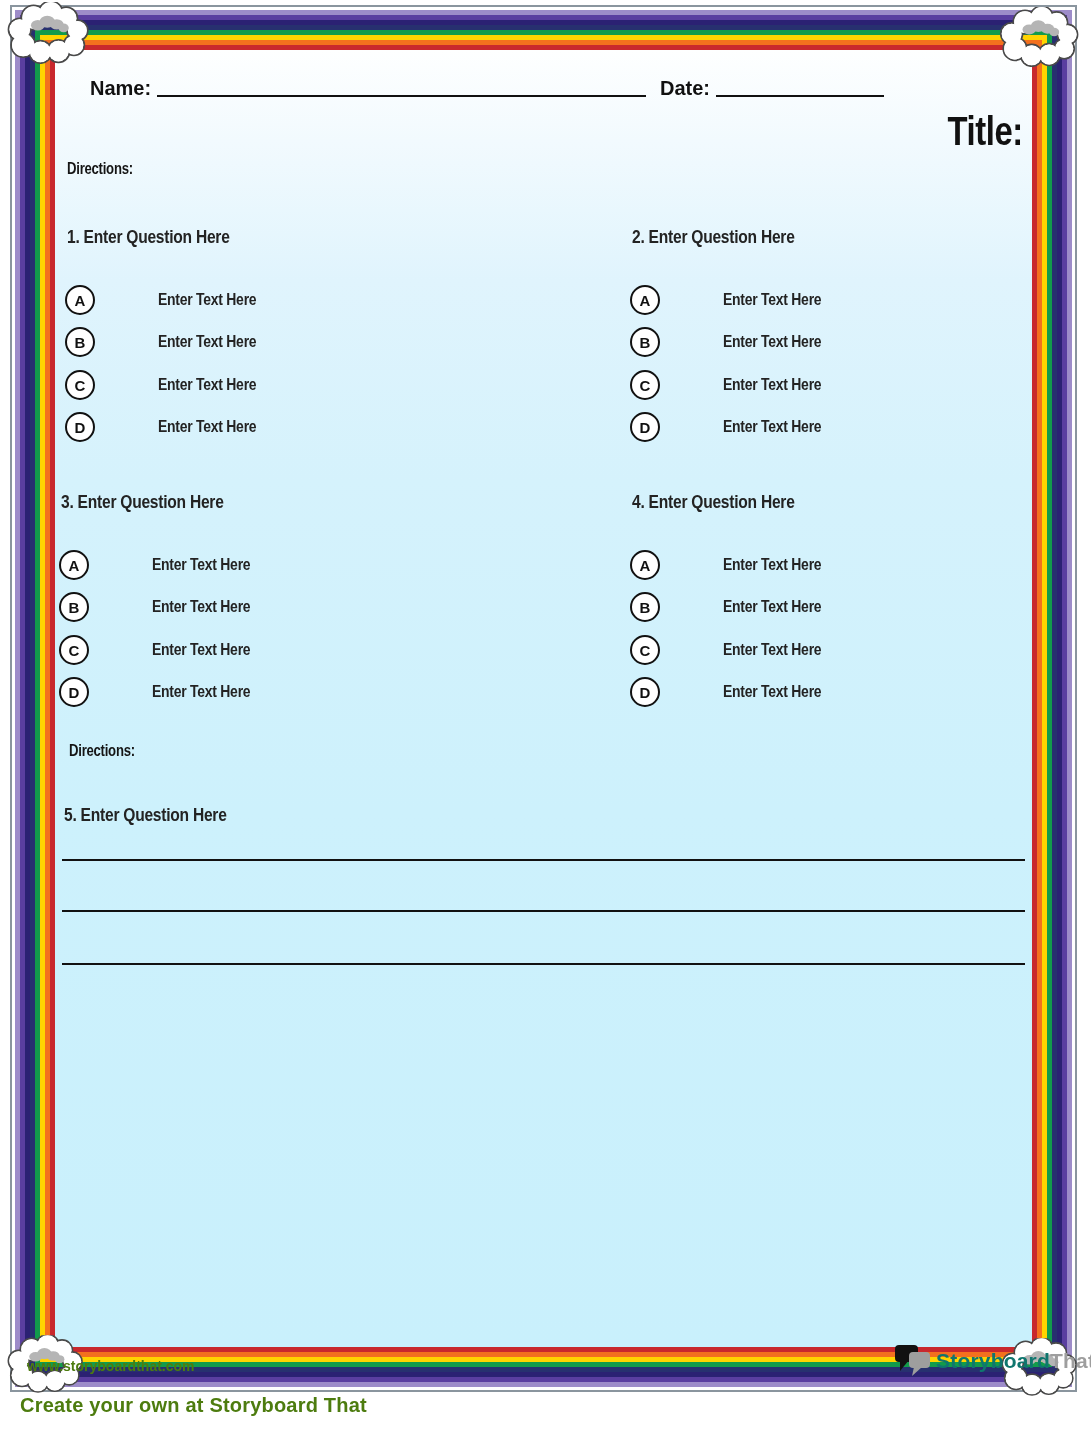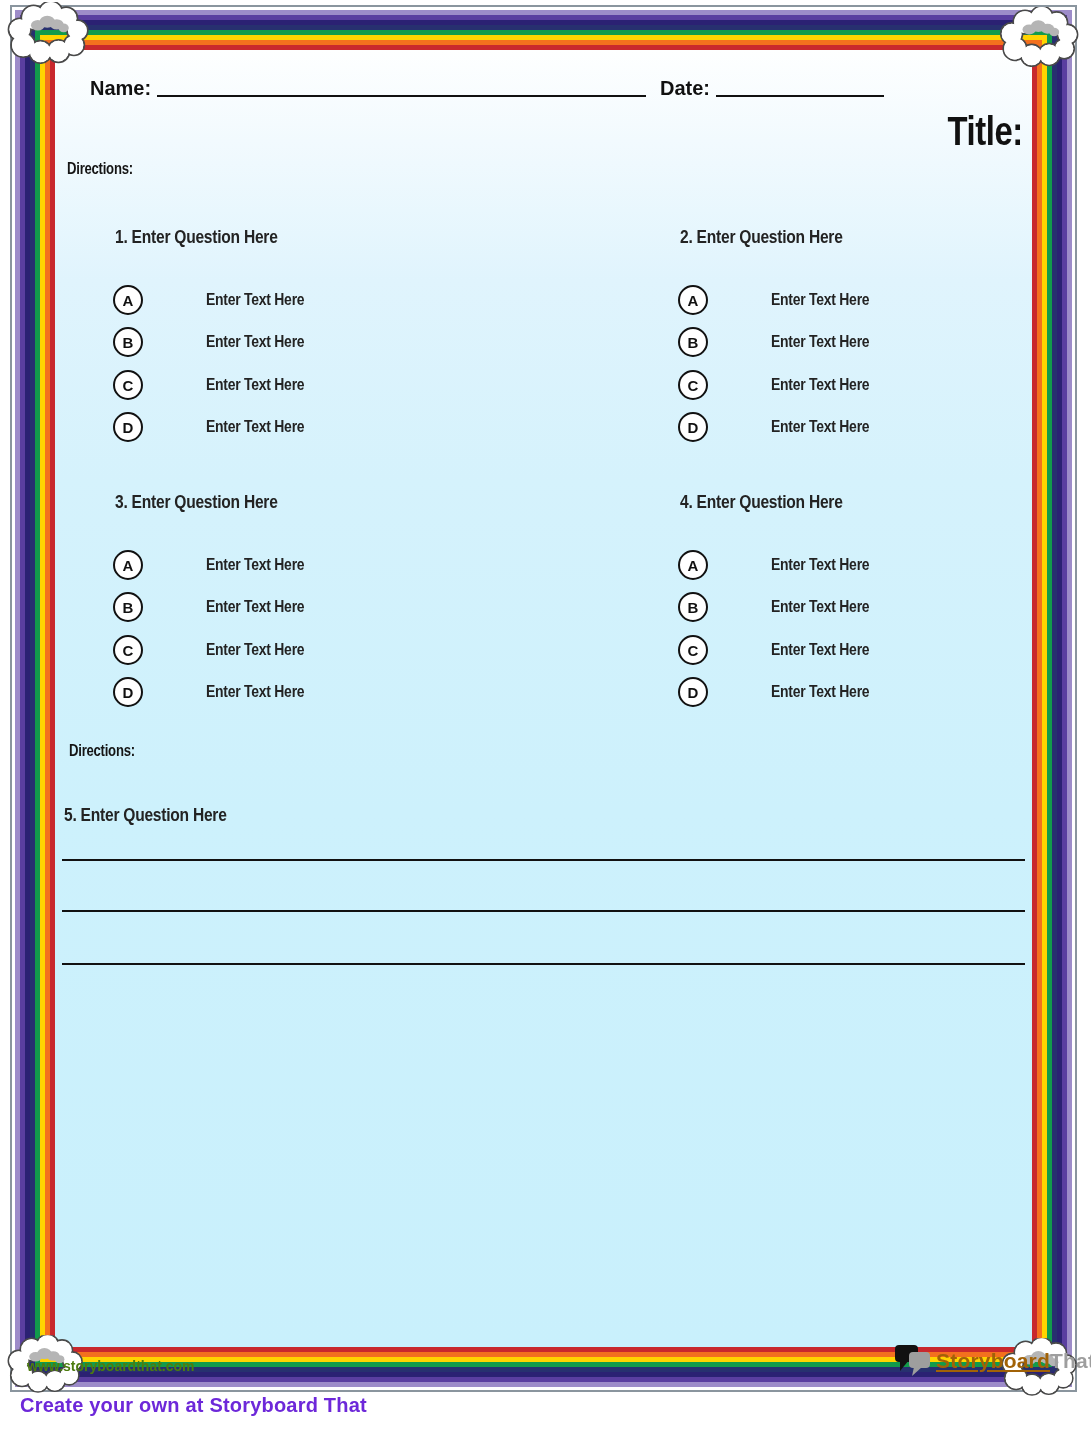--- a/index.html
+++ b/index.html
@@ -35,24 +35,24 @@
   .date-label { margin-left:14px; }
 
   
   .title-row { position:absolute; left:0; top:58px; width:100%; text-align:right; }
   .title-text { font-size:41px; font-weight:bold; color:#111; }
   .directions { position:absolute; font-size:16px; font-weight:bold; color:#151515; }
   .dir1 { left:12px; top:110px; }
   .dir2 { left:14px; top:692px; }
 
   
-  .mc { position:absolute; width:470px; height:230px;margin-left:48px; }
+  .mc { position:absolute; width:470px; height:230px; }
   .mc.q1 { left:10px;  top:176px; }
   .mc.q2 { left:575px; top:176px; }
-  .mc.q3 { left:10px;  top:441px; }
+  .mc.q3 { left:4px;  top:441px; }
   .mc.q4 { left:575px; top:441px; }
   .qh { position:absolute; left:2px; top:0; font-size:19px; font-weight:bold; color:#232323; }
   .qnum { margin-right:5px; }
   .opt { position:absolute; left:0; height:30px; display:flex; align-items:center; }
   .opt.o1 { top:59px; } .opt.o2 { top:101px; } .opt.o3 { top:144px; } .opt.o4 { top:186px; }
   .circle { width:30px; height:30px; border:2.5px solid #111; border-radius:50%;
             background:#ffffff; color:#111; font-size:15px; font-weight:bold;
             display:flex; align-items:center; justify-content:center; flex:0 0 30px; }
   .otext { position:absolute; left:93px; font-size:17px; font-weight:bold; color:#232323; }
 
@@ -69,24 +69,24 @@
   .cloud.tr { left:998px;  top:7px;    width:84px; height:60px; }
   .cloud.bl { left:6px;    top:1334px; width:80px; height:60px; }
   .cloud.br { left:1000px; top:1338px; width:80px; height:58px; }
 
   
   .site-url { position:absolute; left:27px; top:1358px; z-index:30;
               font-size:14px; font-weight:bold; color:#4d7c0f; }
   .logo { position:absolute; left:894px; top:1344px; z-index:25;
           display:flex; align-items:center; }
   .logo-text { font-size:21px; font-weight:bold; letter-spacing:.2px; }
-  .logo-primary { color:#a16207;text-decoration:underline; }
+  .logo-primary { color:#0f766e; }
   .logo-secondary { color:#9e9e9e; }
   .footer-cta { position:absolute; left:20px; top:1394px; font-size:20px;
-                font-weight:800; color:#6d28d9; letter-spacing:.2px; }
+                font-weight:800; color:#4d7c0f; letter-spacing:.2px; }
   .hidden-defs { position:absolute; width:0; height:0; overflow:hidden; }
 </style>
 </head>
 <body>
 
 <svg class="hidden-defs" xmlns="http://www.w3.org/2000/svg">
   <symbol id="cloud-sym" viewBox="0 0 100 72">
     <g stroke="#4a4a4a" stroke-width="2.2" fill="#ffffff">
       <circle cx="20" cy="50" r="14"></circle>
         <circle cx="16" cy="32" r="13"></circle>

